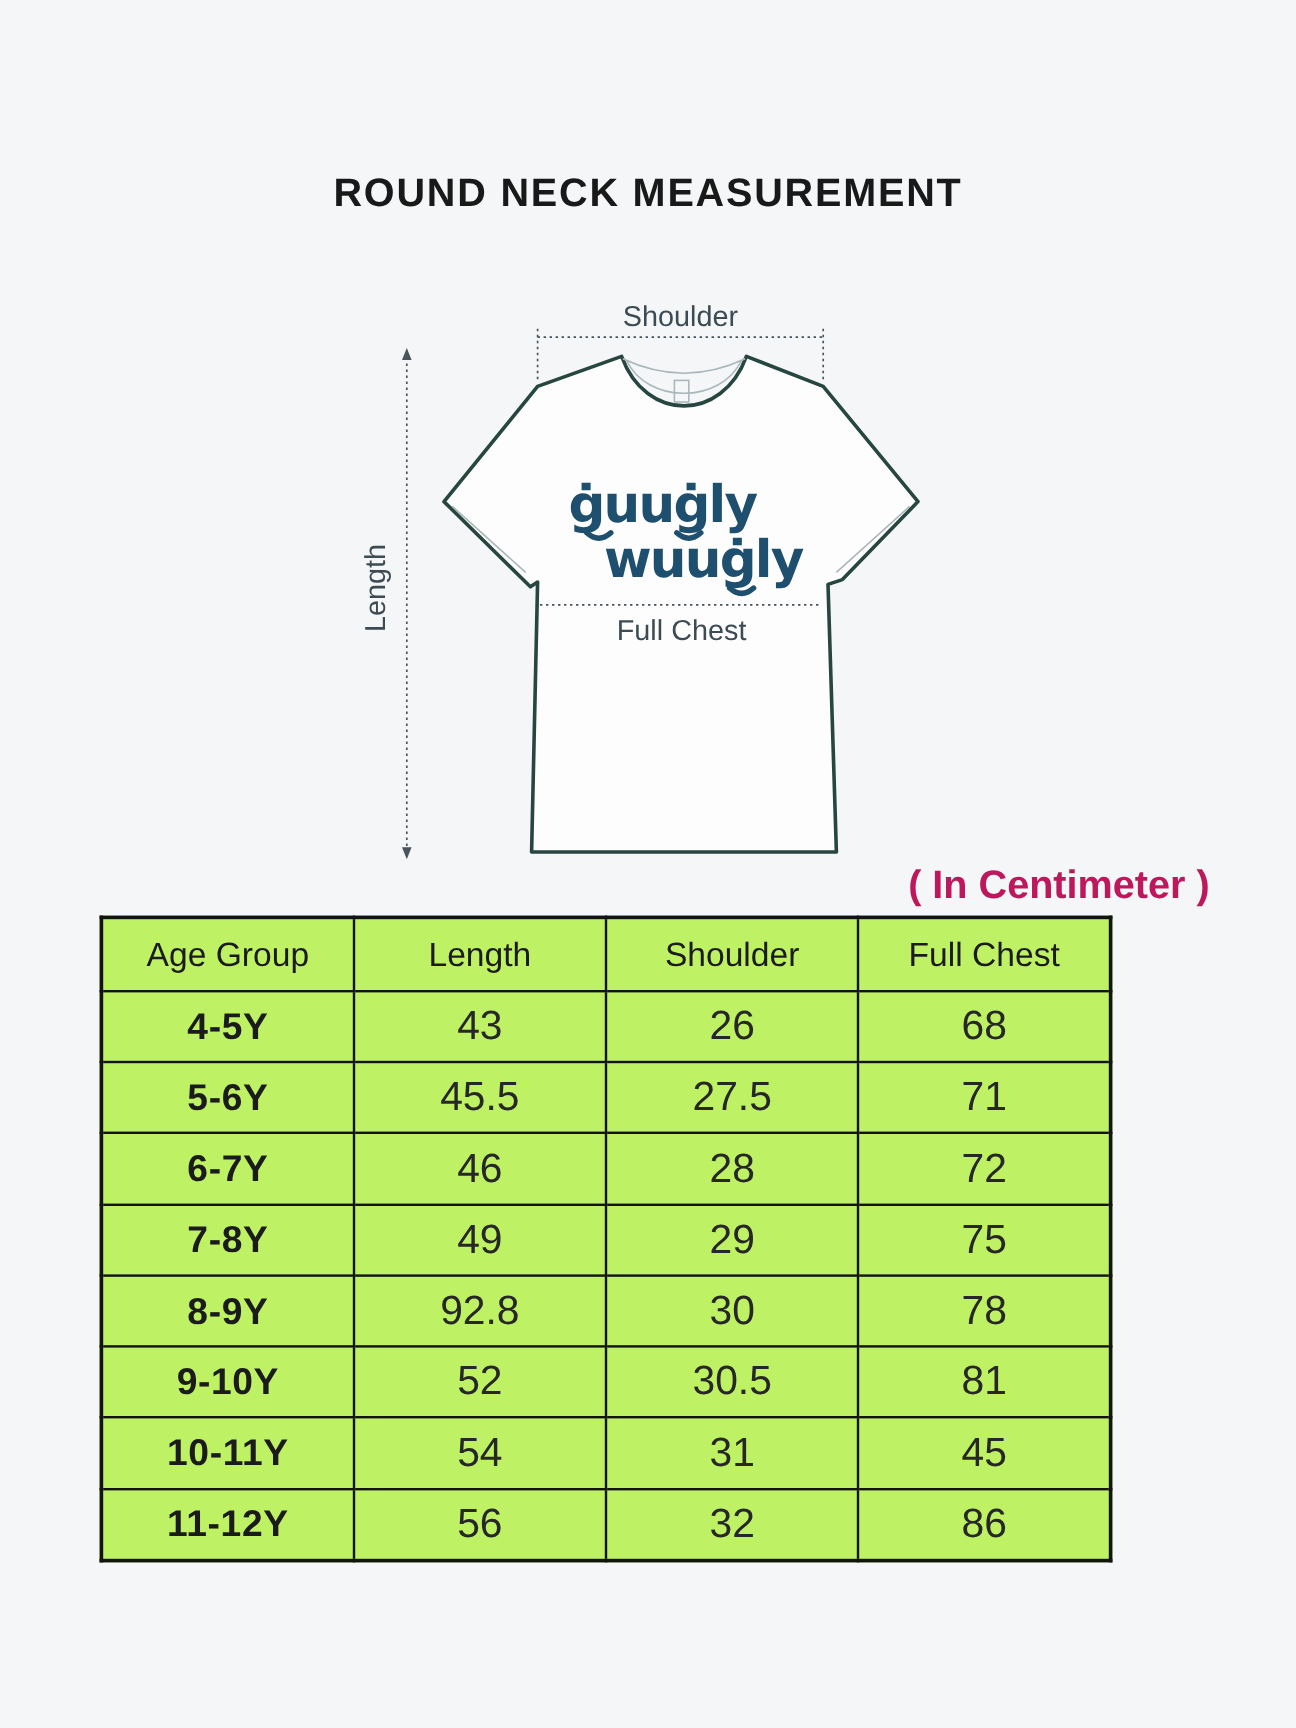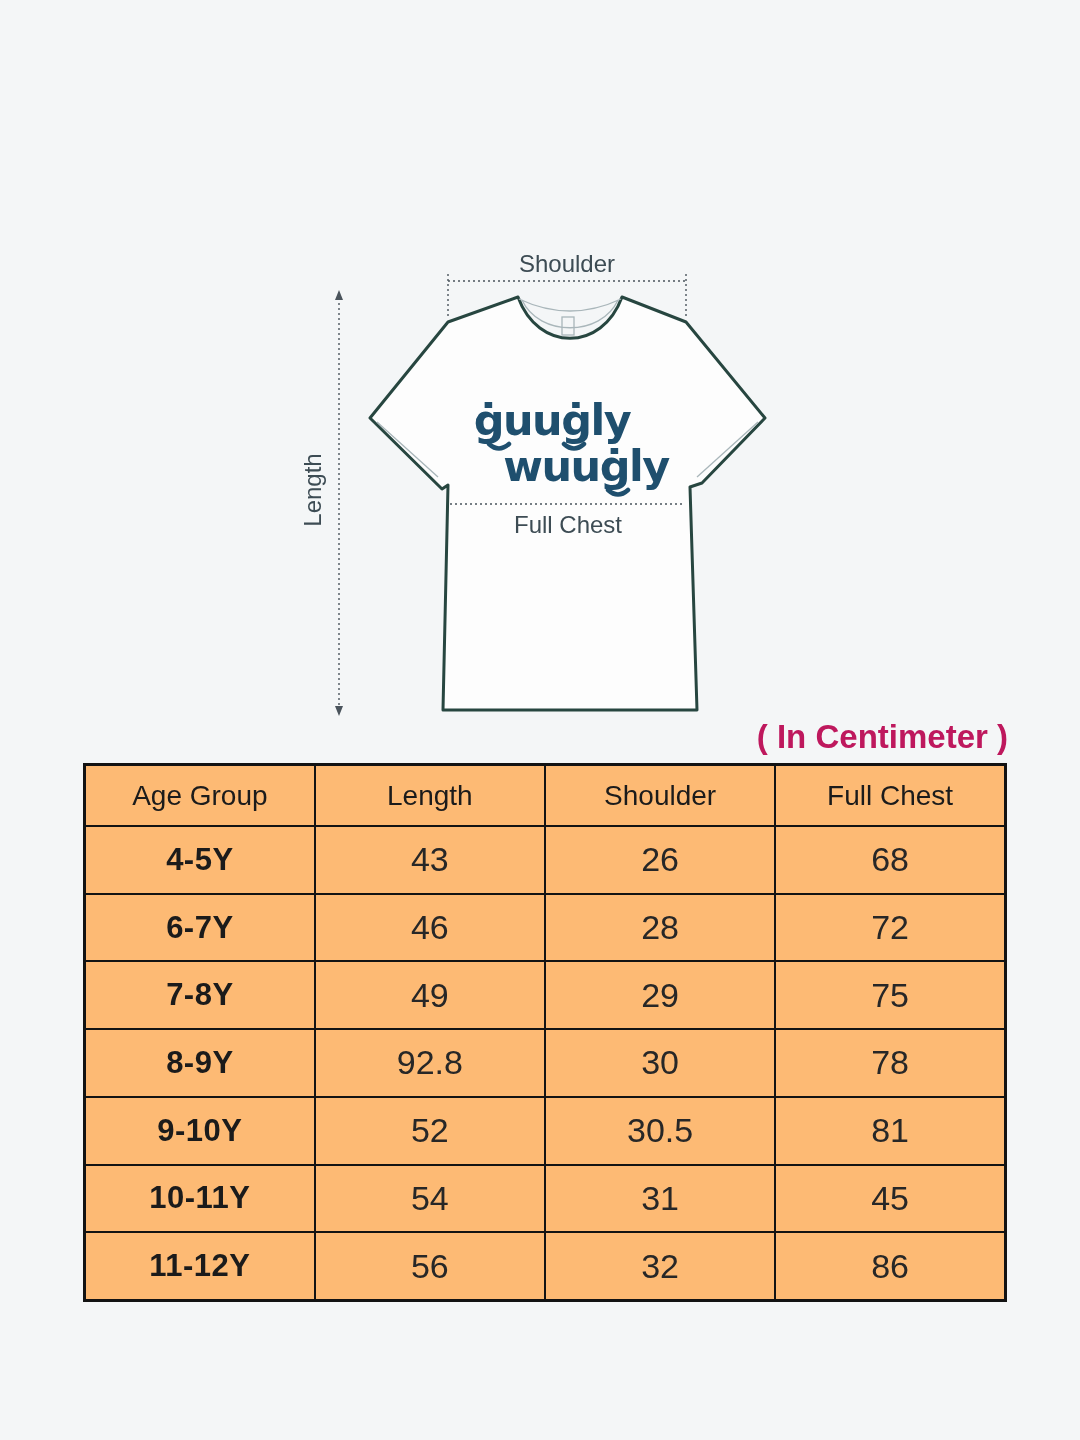--- a/index.html
+++ b/index.html
@@ -41,24 +41,24 @@
   }
   .unit-note {
     position: absolute;
     top: 718px; right: 72px;
     font-size: 33px; font-weight: 700;
     color: #be185d;
   }
   .size-table {
     position: absolute;
     left: 83px; top: 763px;
-    width: 924px; height: 539px;
+    width: 844px; height: 539px;
     border-collapse: collapse;
     table-layout: fixed;
-    background: #fdba74;
+    background: #bef264;
     border: 3px solid #131313;
   }
   .size-table th, .size-table td {
     border: 2px solid #131313;
     text-align: center;
     vertical-align: middle;
     padding: 0;
   }
   .size-table th {
     font-size: 28px; font-weight: 500;
@@ -75,20 +75,21 @@
   td.value-cell {
     font-size: 34px; font-weight: 400;
     color: #272727;
   }
 </style>
 </head>
 <body>
 
 <div id="canvas">
 
+  <div class="title">ROUND NECK MEASUREMENT</div>
 
   <svg id="diagram" viewBox="0 0 500 500" xmlns="http://www.w3.org/2000/svg">
 
     <text class="measure-label" x="267" y="32" text-anchor="middle" fill="#3d4c54">Shoulder</text>
 
     <path d="M148,41 H386 M148,34 V79 M386,34 V79" fill="none" stroke-width="1.4" stroke-dasharray="2 3" stroke="#4a545c"></path>
 
     <path d="M148,82 L218,57 C238,112 302,112 322,57 L386,82 L465,178 L402,243 L390,247 L397,470 L143,470 L148,245 L142,249 L70,178 Z" fill="#fdfdfd" stroke-width="3" stroke-linejoin="round" stroke="#274640"></path>
 
     <path d="M219,59 Q270,83 321,59" fill="none" stroke-width="1.3" stroke="#a9b6ba"></path>
@@ -121,20 +122,26 @@
       </tr>
     </thead>
     <tbody>
       <tr>
         <td class="age-cell">4-5Y</td>
         <td class="value-cell">43</td>
         <td class="value-cell">26</td>
         <td class="value-cell">68</td>
       </tr>
       <tr>
+        <td class="age-cell">5-6Y</td>
+        <td class="value-cell">45.5</td>
+        <td class="value-cell">27.5</td>
+        <td class="value-cell">71</td>
+      </tr>
+      <tr>
         <td class="age-cell">6-7Y</td>
         <td class="value-cell">46</td>
         <td class="value-cell">28</td>
         <td class="value-cell">72</td>
       </tr>
       <tr>
         <td class="age-cell">7-8Y</td>
         <td class="value-cell">49</td>
         <td class="value-cell">29</td>
         <td class="value-cell">75</td>

